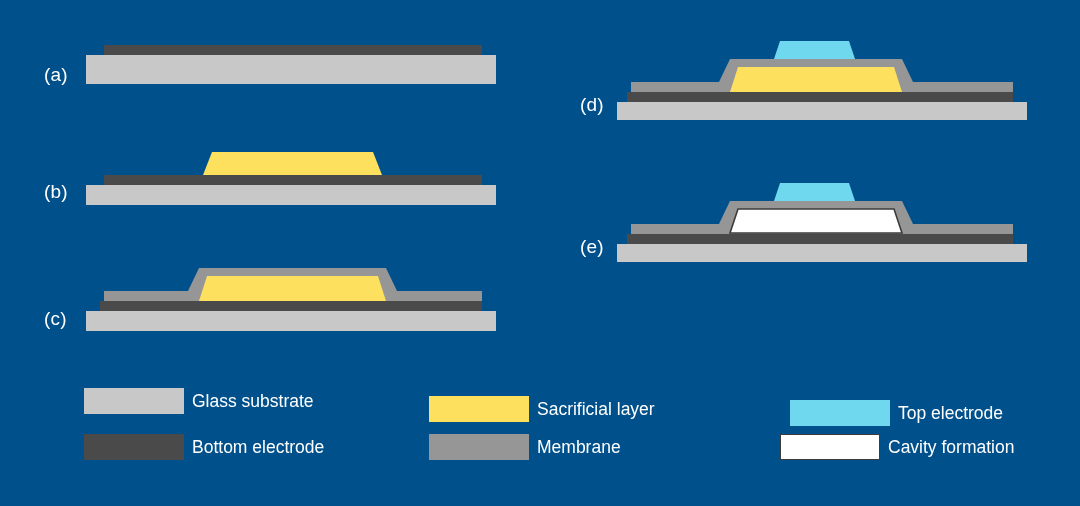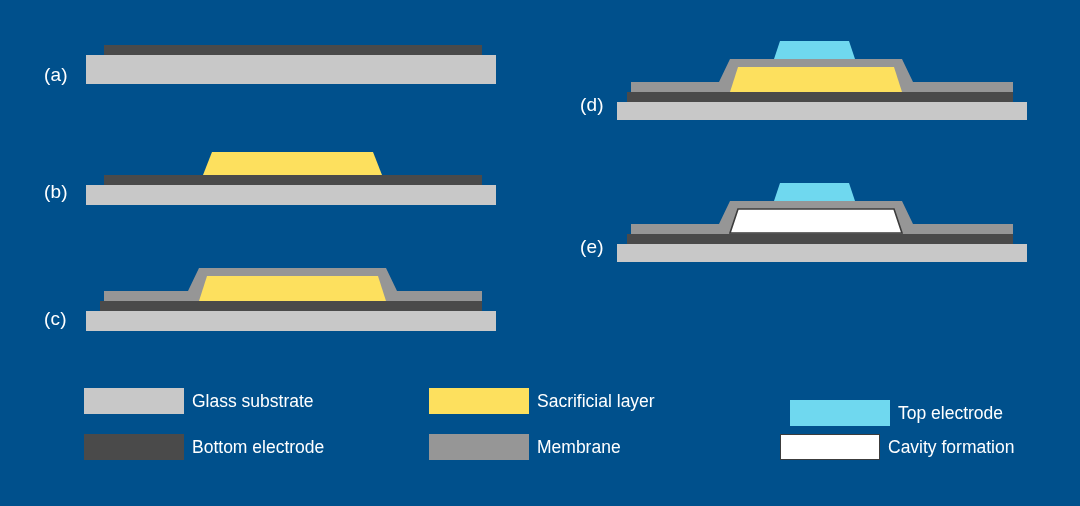--- a/index.html
+++ b/index.html
@@ -148,21 +148,21 @@
         <div class="legend-swatch" style="background:#c8c8c8;"></div>
         <div class="legend-text">Glass substrate</div>
       </div>
       <div class="legend-row" style="top:46px;">
         <div class="legend-swatch" style="background:#4a4a4a;"></div>
         <div class="legend-text">Bottom electrode</div>
       </div>
     </div>
 
     <div class="legend-col" style="left:345px;">
-      <div class="legend-row" style="top:0px;text-align:right;">
+      <div class="legend-row" style="top:8px;text-align:right;">
         <div class="legend-swatch" style="background:#fde05e;"></div>
         <div class="legend-text">Sacrificial layer</div>
       </div>
       <div class="legend-row" style="top:46px;text-align:center;">
         <div class="legend-swatch" style="background:#969696;"></div>
         <div class="legend-text">Membrane</div>
       </div>
     </div>
 
     <div class="legend-col" style="left:690px;">

